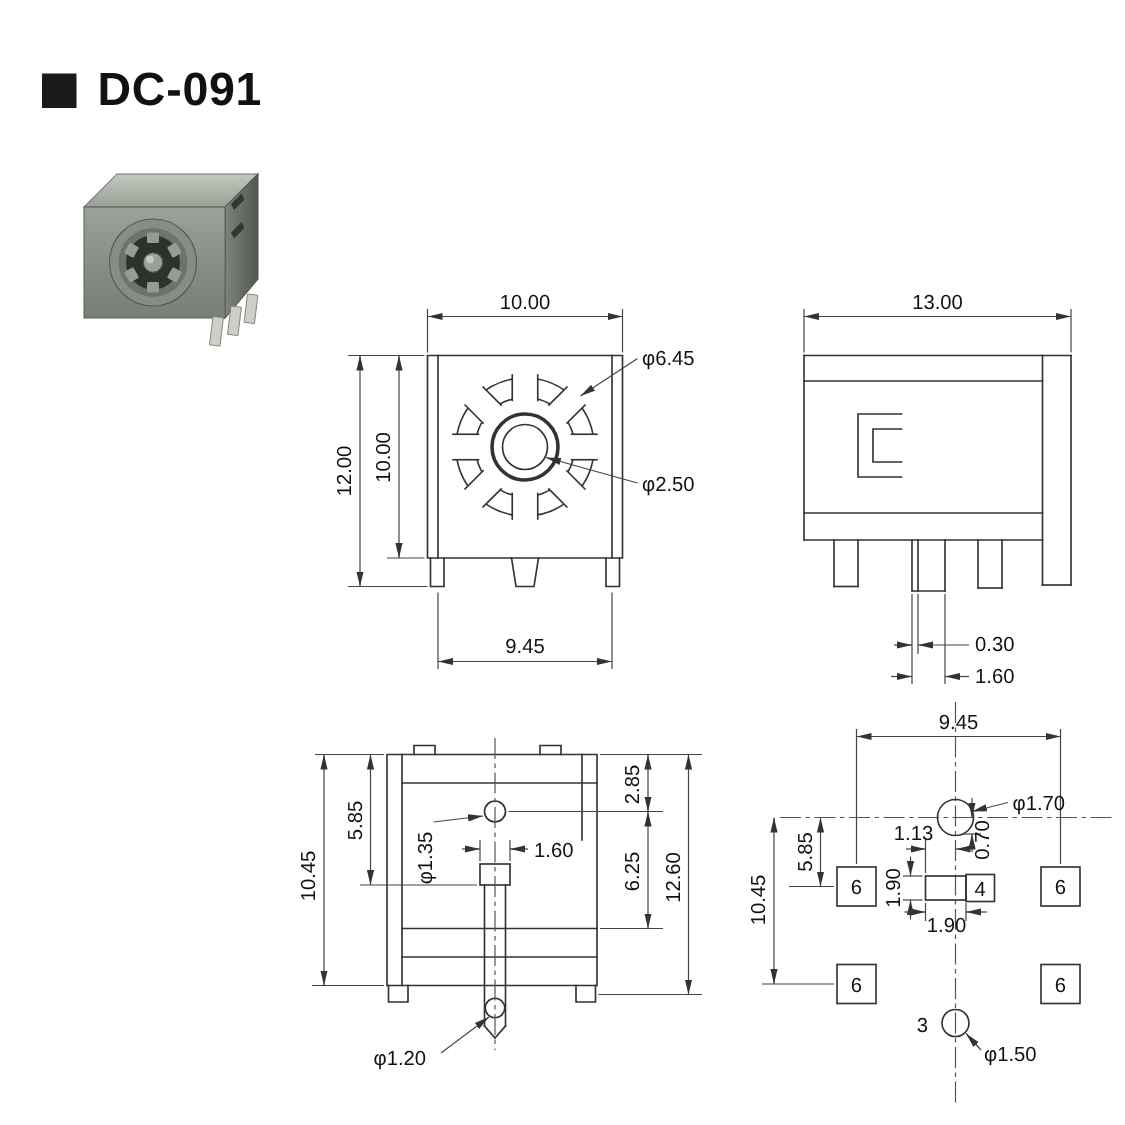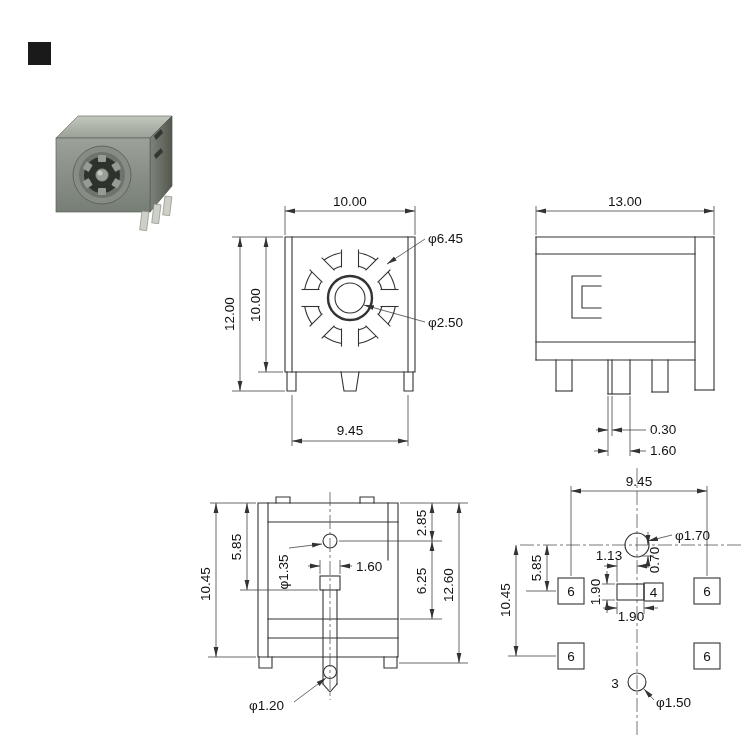--- a/index.html
+++ b/index.html
@@ -14,20 +14,21 @@
   .dl   { stroke:#444; stroke-width:.8; fill:none; }
   .cl   { stroke:#555; stroke-width:.8; fill:none; stroke-dasharray:14 3 3 3; }
   .dim  { font-size:13.5px; fill:#111; }
   .mask { fill:#fff; stroke:none; }
 </style>
 </head>
 <body>
 
 <div class="page-title">
   <div class="title-square"></div>
+  <div class="title-text">DC-091</div>
 </div>
 
 <svg class="drawing" width="750" height="750" viewBox="0 0 750 750">
   <defs>
     <marker id="ar" markerUnits="userSpaceOnUse" markerWidth="10" markerHeight="10" refX="10" refY="5" orient="auto-start-reverse" viewBox="0 0 10 10">
       <path d="M0,2.6 L10,5 L0,7.4 Z" fill="#333"></path>
     </marker>
     <linearGradient id="gTop" x1="0" y1="0" x2="0" y2="1">
       <stop offset="0" stop-color="#c3c7bd"></stop>
         <stop offset="1" stop-color="#99a096"></stop>

